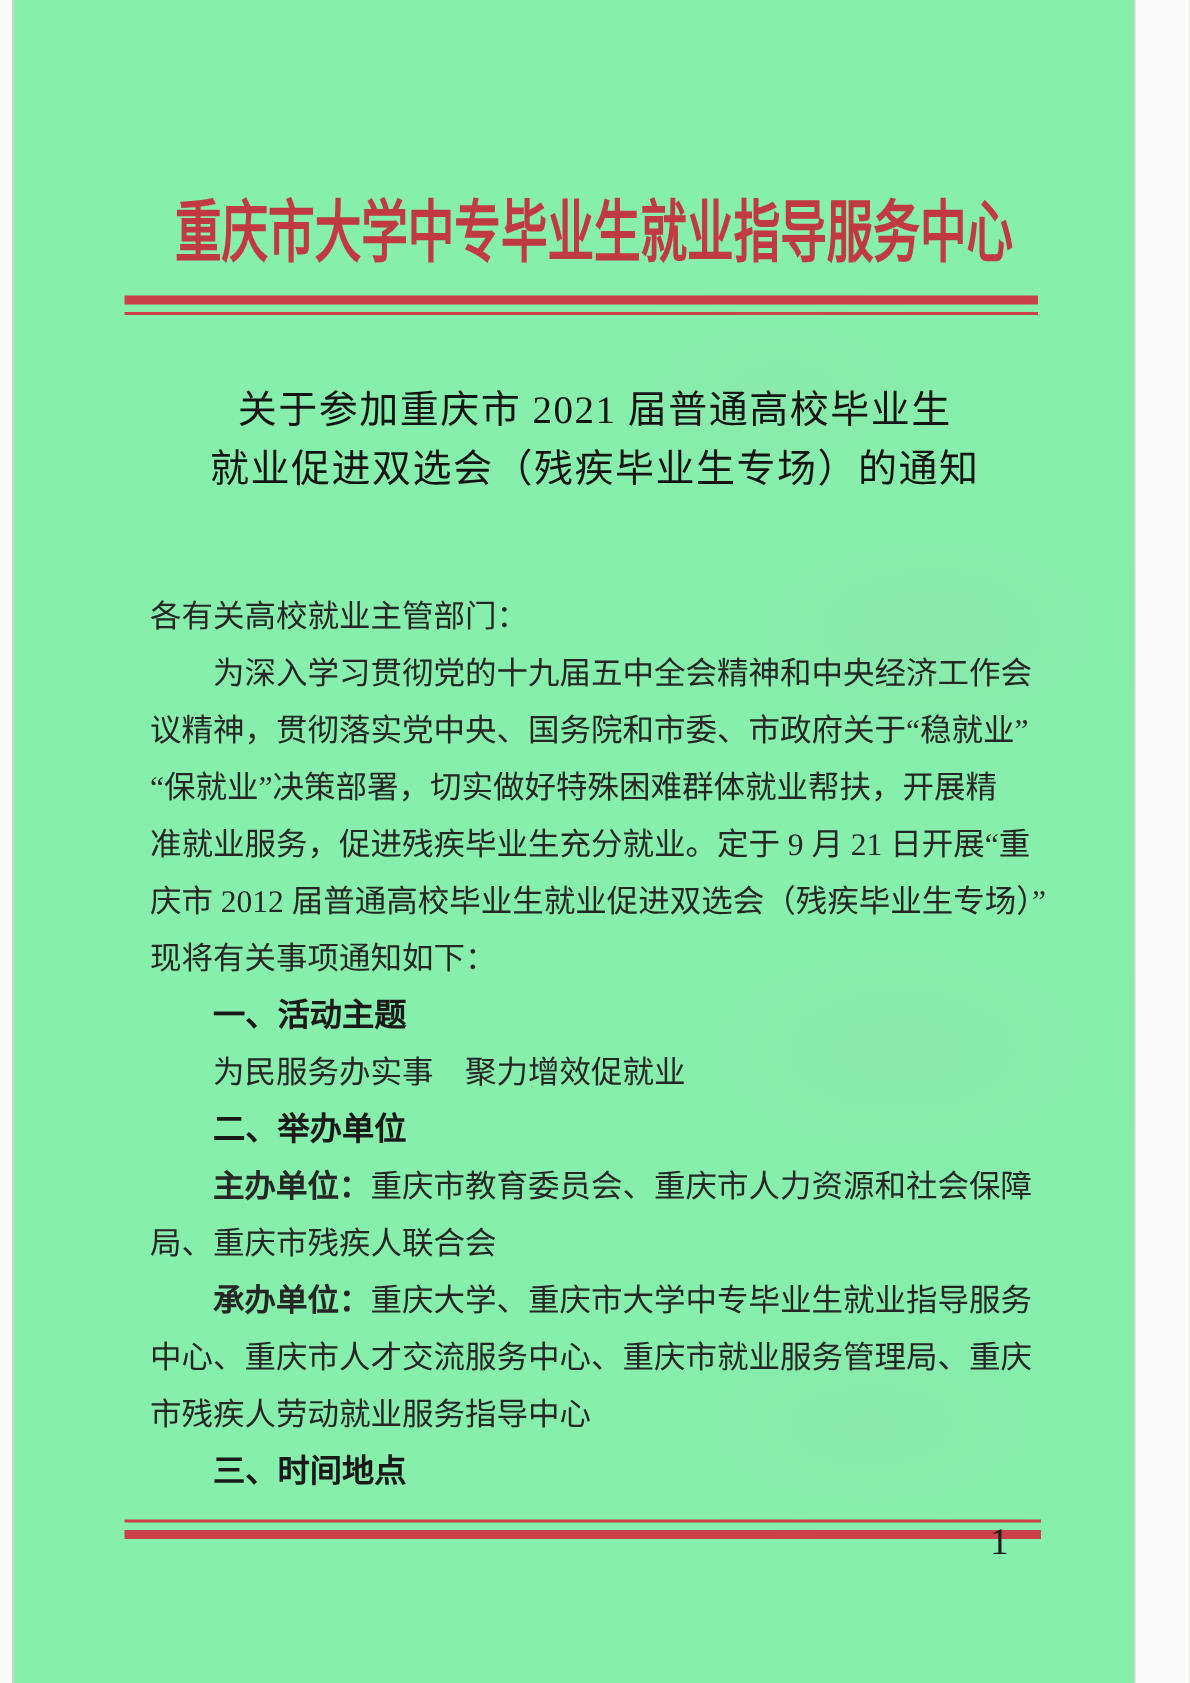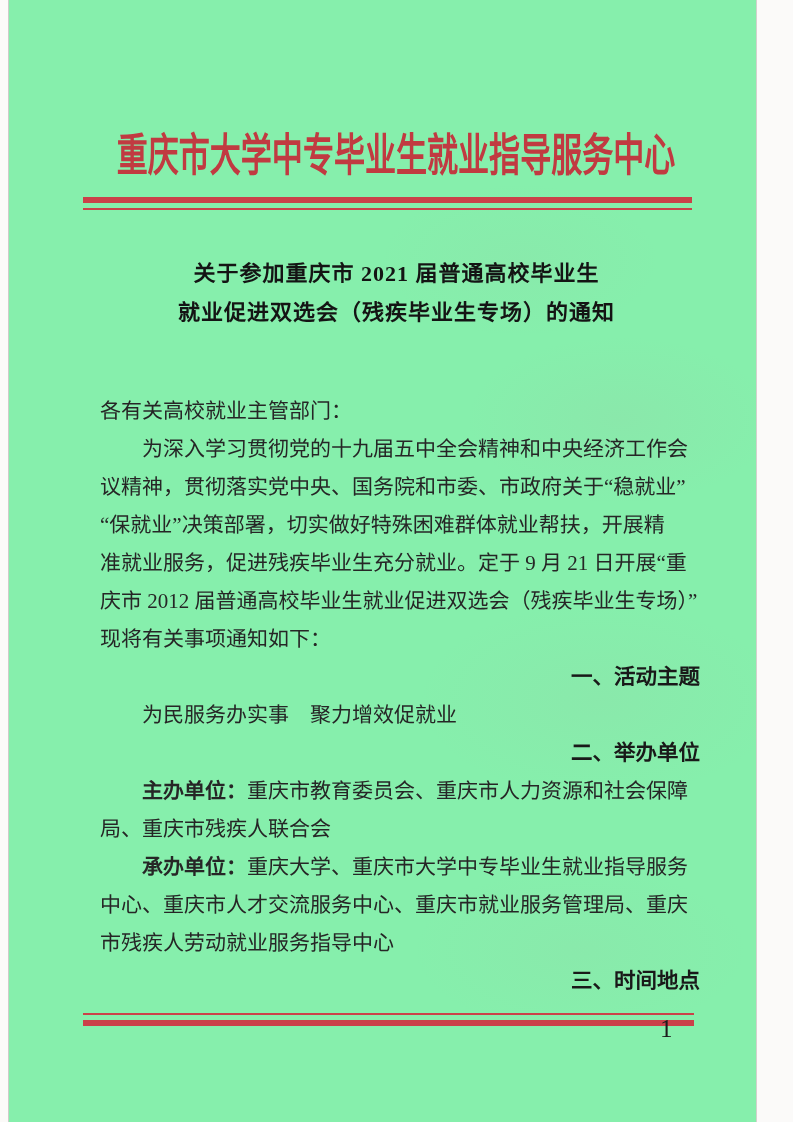--- a/index.html
+++ b/index.html
@@ -45,37 +45,37 @@
   }
   .rule { position: absolute; }
   .rule-top-thick  { top: 197px;    left: 83px; width: 609px; height: 5.5px; }
   .rule-top-thin   { top: 207.5px;  left: 83px; width: 609px; height: 2.5px; }
   .rule-bottom-thin  { top: 1012.5px; left: 83px; width: 611px; height: 2.5px; }
   .rule-bottom-thick { top: 1019.5px; left: 83px; width: 611px; height: 6.5px; }
   .doc-title {
     position: absolute; top: 254px; left: 0; width: 100%;
     margin: 0; text-align: center;
     font-family: "Liberation Serif", serif;
-    font-weight: bold; font-size: 22px; line-height: 39px;
+    font-weight: normal; font-size: 26px; line-height: 39px;
     letter-spacing: 1px; color: #141414;
   }
   .doc-title .title-line { display: block; white-space: nowrap; }
   .body-text {
     position: absolute; top: 372px; left: 100px; width: 600px;
     font-size: 21px; color: #262626; margin-top: 20px;
   }
   .para { margin: 0; }
   .line {
     height: 38px; line-height: 38px; white-space: nowrap;
     font-family: "Liberation Serif", serif;
   }
   .line.indent { padding-left: 42px; }
   .para.heading .line {
     font-family: "Liberation Sans", sans-serif;
-    font-weight: bold; font-size: 21.5px; color: #191919; text-align: right;
+    font-weight: bold; font-size: 21.5px; color: #191919;
   }
   .bold-label { font-weight: bold; }
   .page-number {
     position: absolute; top: 1016px; left: 660px; z-index: 3;
     font-family: "Liberation Serif", serif;
     font-size: 25px; color: #1c1c1c; line-height: 26px;
   }
 </style>
 </head>
 <body>

